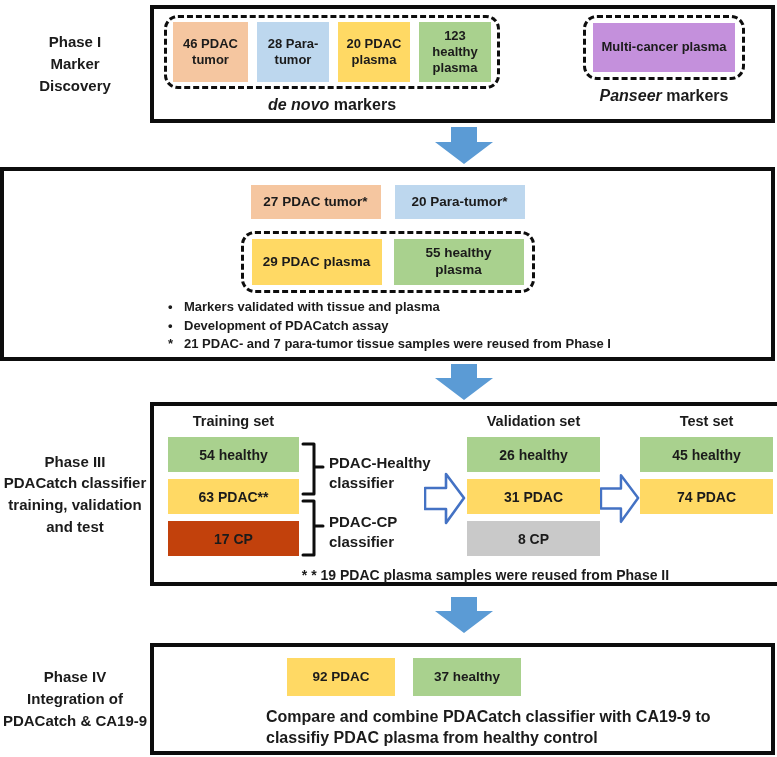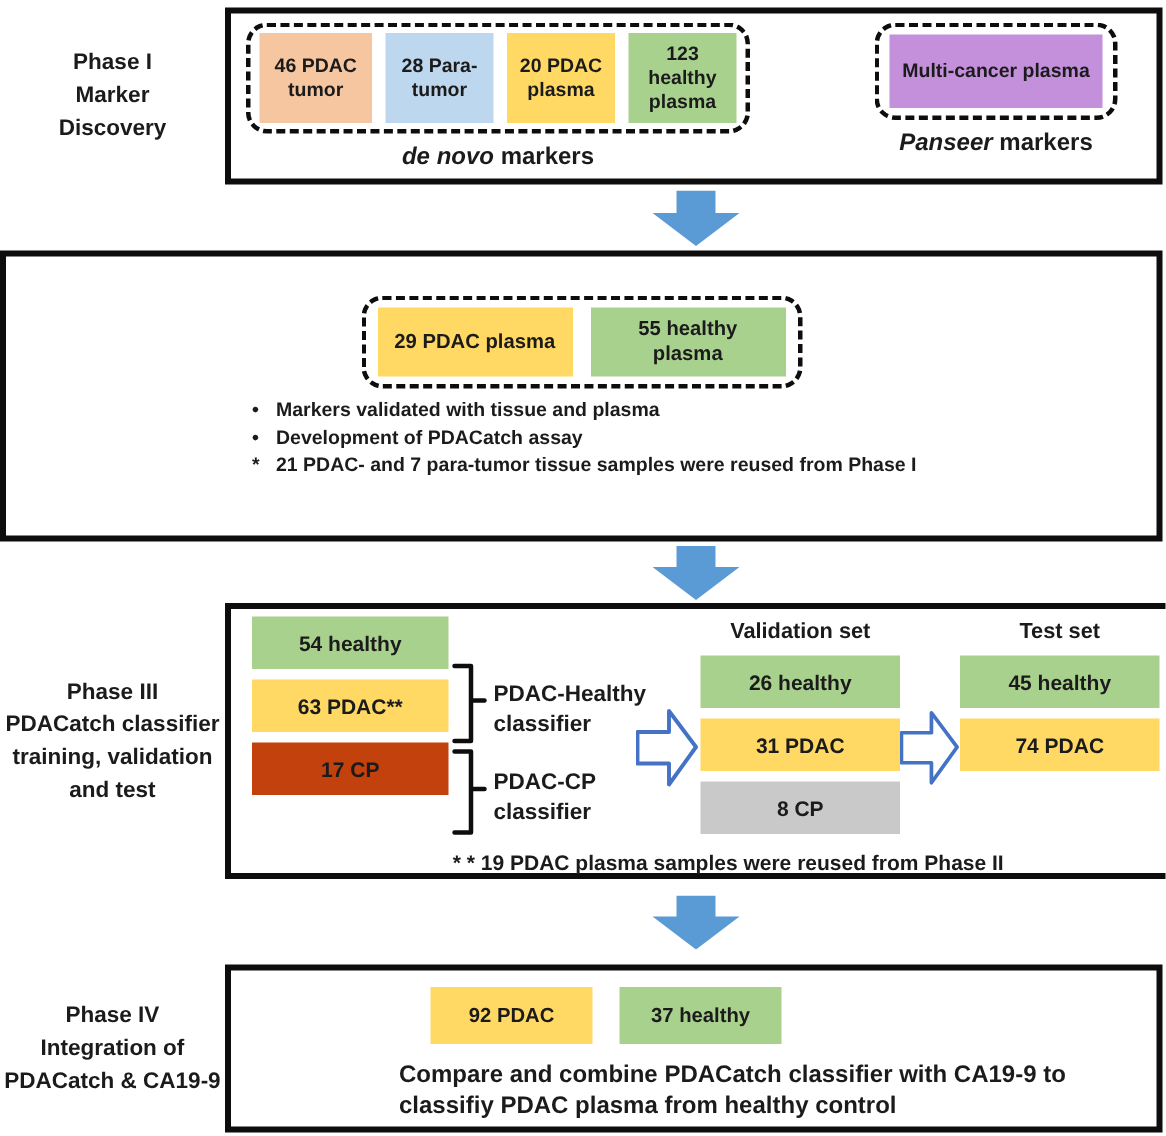--- a/index.html
+++ b/index.html
@@ -116,20 +116,24 @@
     <div class="spacer"></div>
     <div class="arrow-holder">
       <svg width="58" height="37" viewBox="0 0 58 37">
         <polygon points="16,0 42,0 42,15 58,15 29,37 0,15 16,15" style="fill: rgb(91, 155, 213);"></polygon>
       </svg>
     </div>
   </div>
 
   <div class="row" style="height:194px;">
     <div class="panel p2-panel">
+      <div class="p2-tissue">
+        <div class="sample-box p2-tbox" style="background-color: rgb(245, 198, 160);">27 PDAC tumor*</div>
+        <div class="sample-box p2-tbox" style="background-color: rgb(189, 215, 238);">20 Para-tumor*</div>
+      </div>
       <div class="dashed-group p2-dash">
         <div class="sample-box p2-pbox" style="background-color: rgb(255, 217, 100);">29 PDAC plasma</div>
         <div class="sample-box p2-pbox" style="background-color: rgb(169, 209, 142);">55 healthy
 plasma</div>
       </div>
       <div class="p2-bullets">
         <div class="bullet-line">
           <span class="bullet-marker">•</span>
           <span>Markers validated with tissue and plasma</span>
         </div>
@@ -155,20 +159,21 @@
   </div>
 
   <div class="row" style="height:184px;">
     <div class="sidebar">Phase III
 PDACatch classifier
 training, validation
 and test</div>
     <div class="panel p3-panel">
       <div class="p3-grid">
         <div class="setcol c1">
+          <div class="set-header">Training set</div>
           <div class="set-box" style="background-color: rgb(169, 209, 142);">54 healthy</div>
           <div class="set-box" style="background-color: rgb(255, 217, 100);">63 PDAC**</div>
           <div class="set-box" style="background-color: #c2410c;">17 CP</div>
         </div>
         <div class="brace-block">
           <svg class="brace" style="top:31px;" width="24" height="54" viewBox="0 0 24 54">
             <path d="M2,2 H13 V25 H22 M13,25 V52 H2" fill="none" stroke="#0d0d0d" stroke-width="3" stroke-linejoin="round" stroke-linecap="round"></path>
           </svg>
           <svg class="brace" style="top:88px;" width="24" height="58" viewBox="0 0 24 58">
             <path d="M2,2 H13 V27 H22 M13,27 V56 H2" fill="none" stroke="#0d0d0d" stroke-width="3" stroke-linejoin="round" stroke-linecap="round"></path>

